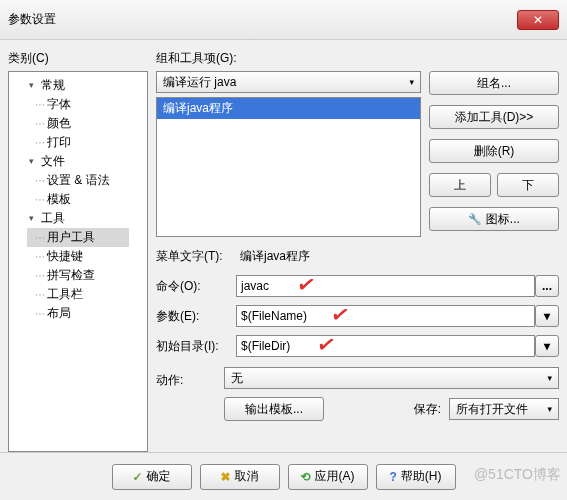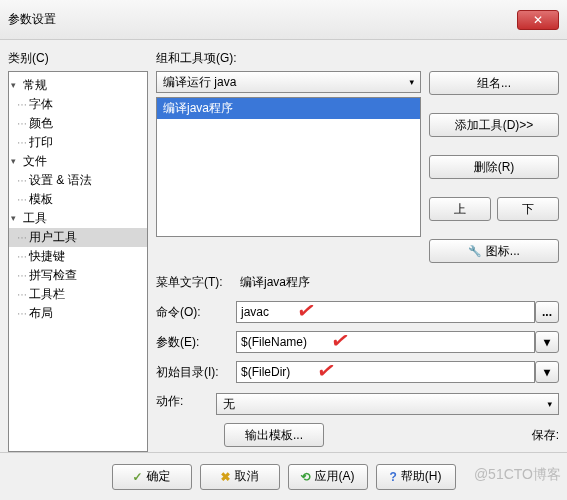--- a/index.html
+++ b/index.html
@@ -3,45 +3,45 @@
 <meta charset="utf-8">
 <style>
 * { box-sizing: border-box; margin: 0; padding: 0; font-family: "Microsoft YaHei", "SimSun", sans-serif; font-size: 12px; }
 body { background: #f0f0f0; width: 567px; height: 500px; overflow: hidden; position: relative; }
 .titlebar { height: 40px; background: linear-gradient(#f8f8f8, #e8e8e8); border-bottom: 1px solid #ccc; display: flex; align-items: center; padding: 0 8px; }
 .titlebar-title { flex: 1; }
 .close-btn { width: 42px; height: 20px; background: linear-gradient(#e07070, #c53030); border: 1px solid #a02020; border-radius: 3px; color: #fff; display: flex; align-items: center; justify-content: center; font-size: 14px; }
 .dialog-body { display: flex; padding: 10px 8px 0 8px; gap: 8px; height: 412px; }
 .left-panel { width: 140px; display: flex; flex-direction: column; }
 .panel-label { margin-bottom: 4px; }
-.tree { flex: 1; background: #fff; border: 1px solid #888; padding: 4px 0; overflow: hidden; }
+.tree { flex: 1; background: #fff; border: 1px solid #888; padding: 4px 18px; overflow: hidden; }
 .tree-node { padding: 1px 4px 1px 20px; position: relative; line-height: 17px; white-space: nowrap; }
 .tree-node.parent { padding-left: 14px; }
 .tree-node.parent::before { content: "▾"; position: absolute; left: 2px; font-size: 9px; color: #555; }
 .tree-child::before { content: "⋯"; position: absolute; left: 8px; color: #999; font-size: 10px; }
 .tree-node.selected { background: #d8d8d8; }
 .right-panel { flex: 1; display: flex; flex-direction: column; }
 .top-row { display: flex; gap: 8px; }
 .left-col { flex: 1; }
-.right-col { width: 130px; display: flex; flex-direction: column; gap: 18px; }
+.right-col { width: 130px; display: flex; flex-direction: column; gap: 10px; }
 .combo { width: 100%; height: 22px; background: linear-gradient(#fff, #e8e8e8); border: 1px solid #888; padding: 0 6px; display: flex; align-items: center; justify-content: space-between; margin-bottom: 4px; }
 .combo::after { content: "▾"; font-size: 9px; }
 .listbox { width: 100%; height: 140px; background: #fff; border: 1px solid #888; }
 .list-item { padding: 2px 6px; }
 .list-item.selected { background: #3a77d8; color: #fff; }
 .btn { height: 24px; background: linear-gradient(#fff, #e6e6e6); border: 1px solid #888; border-radius: 3px; display: flex; align-items: center; justify-content: center; cursor: pointer; padding: 0 8px; }
 .btn-pair { display: flex; gap: 6px; }
 .btn-pair .btn { flex: 1; }
 .btn-icon { display: flex; gap: 4px; align-items: center; }
 .field-row { display: flex; align-items: center; margin-top: 8px; gap: 0; }
 .field-label { width: 80px; }
 .field-input { flex: 1; height: 22px; border: 1px solid #888; background: #fff; padding: 0 4px; display: flex; align-items: center; position: relative; }
 .field-input.readonly { background: #f0f0f0; border: none; }
 .browse-btn { width: 24px; height: 22px; background: linear-gradient(#fff, #e6e6e6); border: 1px solid #888; border-radius: 3px; display: flex; align-items: center; justify-content: center; font-weight: bold; }
-.action-row { display: flex; align-items: flex-start; margin-top: 10px; }
+.action-row { display: flex; align-items: flex-end; margin-top: 10px; gap: 8px; }
 .action-combo { flex: 1; height: 22px; background: linear-gradient(#fff, #e8e8e8); border: 1px solid #888; padding: 0 6px; display: flex; align-items: center; justify-content: space-between; }
 .action-combo::after { content: "▾"; font-size: 9px; }
 .bottom-row { display: flex; align-items: center; margin-top: 8px; gap: 8px; }
 .output-btn { width: 100px; }
 .save-label { margin-left: auto; }
 .save-combo { width: 110px; height: 22px; background: linear-gradient(#fff, #e8e8e8); border: 1px solid #888; padding: 0 6px; display: flex; align-items: center; justify-content: space-between; }
 .save-combo::after { content: "▾"; font-size: 9px; }
 .button-bar { position: absolute; bottom: 0; left: 0; right: 0; height: 48px; border-top: 1px solid #ccc; display: flex; align-items: center; justify-content: center; gap: 8px; background: #f0f0f0; }
 .main-btn { width: 80px; height: 26px; display: flex; align-items: center; justify-content: center; gap: 4px; background: linear-gradient(#fff, #e6e6e6); border: 1px solid #888; border-radius: 3px; }
 .icon-check { color: #6a9f3a; font-weight: bold; }
@@ -141,20 +141,23 @@
       <div class="field-label" style="width:60px">动作:</div>
       <div class="action-combo">
           <span>无</span>
         </div>
     </div>
 
     <div class="bottom-row">
       <div style="width:60px"></div>
       <div class="btn output-btn">输出模板...</div>
       <div class="save-label">保存:</div>
+      <div class="save-combo">
+          <span>所有打开文件</span>
+        </div>
     </div>
   </div>
 </div>
 
 <div class="button-bar">
   <div class="main-btn">
       <span class="icon-check">✓</span>
       <span>确定</span>
     </div>
   <div class="main-btn">

